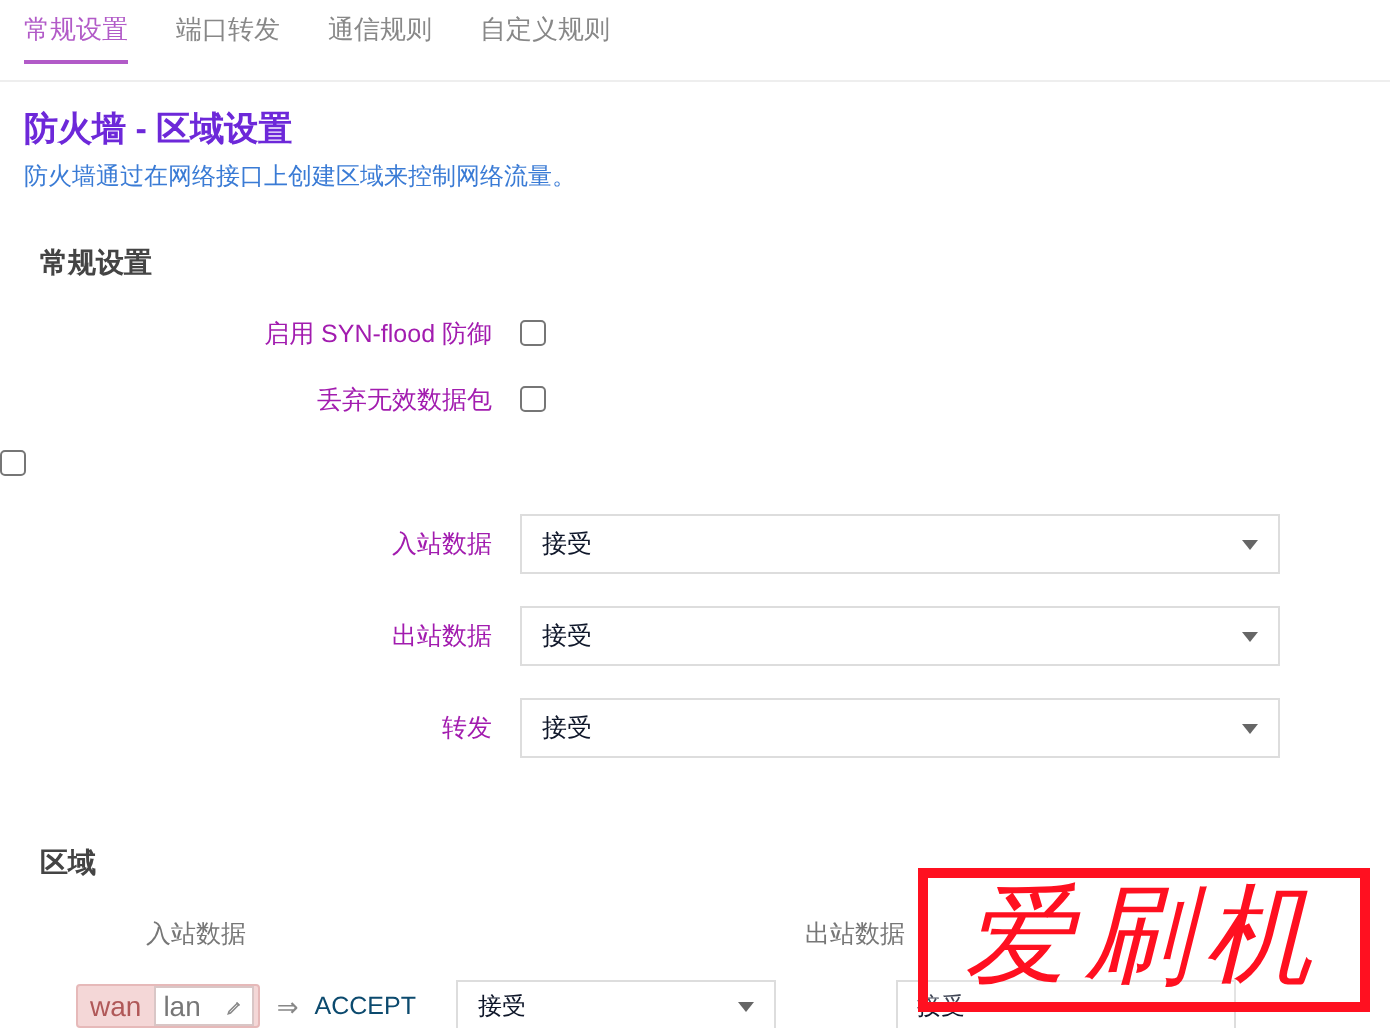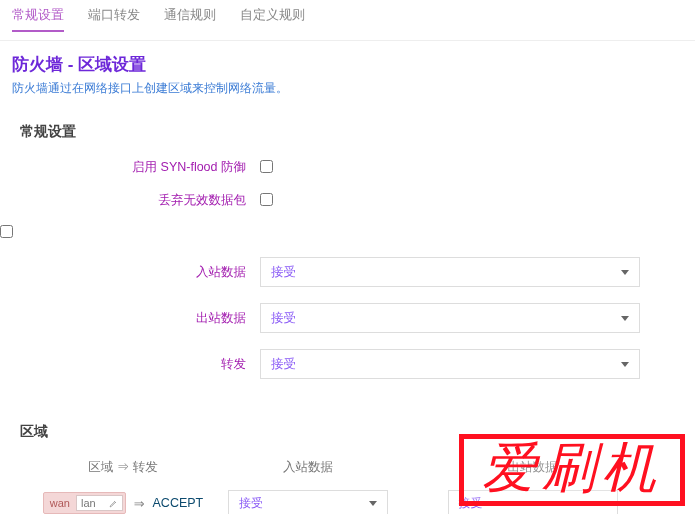--- a/index.html
+++ b/index.html
@@ -60,21 +60,21 @@
     accent-color: #888;
     cursor: pointer;
   }
   .select {
     position: relative;
     width: 100%;
     max-width: 380px;
     height: 30px;
     border: 1px solid #ddd;
     background: #fff;
-    color: #8b5cf6;
+    color: #0f172a;
     font-size: 12.5px;
     padding: 0 24px 0 10px;
     display: flex;
     align-items: center;
     cursor: pointer;
   }
   .select::after {
     content: "";
     position: absolute;
     right: 10px;
@@ -109,21 +109,21 @@
   .zone-row .c3 { flex:1; display:flex; justify-content:center; }
 
   .zone-badge {
     display:inline-flex;
     align-items:center;
     background:#f4d7d7;
     border:1px solid #e6b9b9;
     border-radius:2px;
     height:22px;
     padding:5px 2px;
-    font-size:11px;
+    font-size:14px;
   }
   .zone-badge .tag { padding:0 4px; color:#b05858; }
   .zone-badge .lan { background:#fff; border:1px solid #d9c6c6; margin-left:2px; padding:1px 4px; color:#777; display:inline-flex; align-items:center; gap:13px;}
   .arrow-forward { color:#888; font-size:13px; }
   .accept-text { color:#0c4a6e; font-size:12.5px; }
 
   .watermark {
     position:absolute;
     right:10px; bottom:8px;
     border:5px solid #ff1020;
@@ -189,21 +189,20 @@
     </div>
   </div>
 </div>
 
 <div style="height:28px"></div>
 
 <div class="section-title">区域</div>
 
 <div class="zone-wrap">
   <div class="zone-head">
-    <div class="c1">区域 ⇒ 转发</div>
     <div class="c2">入站数据</div>
     <div class="c3">出站数据</div>
   </div>
   <div class="zone-row">
     <div class="c1">
       <span class="zone-badge">
         <span class="tag">wan</span>
         <span class="lan">
           <span>lan</span>
           <svg width="9" height="9" viewBox="0 0 24 24" fill="none" stroke="#888" stroke-width="2">

